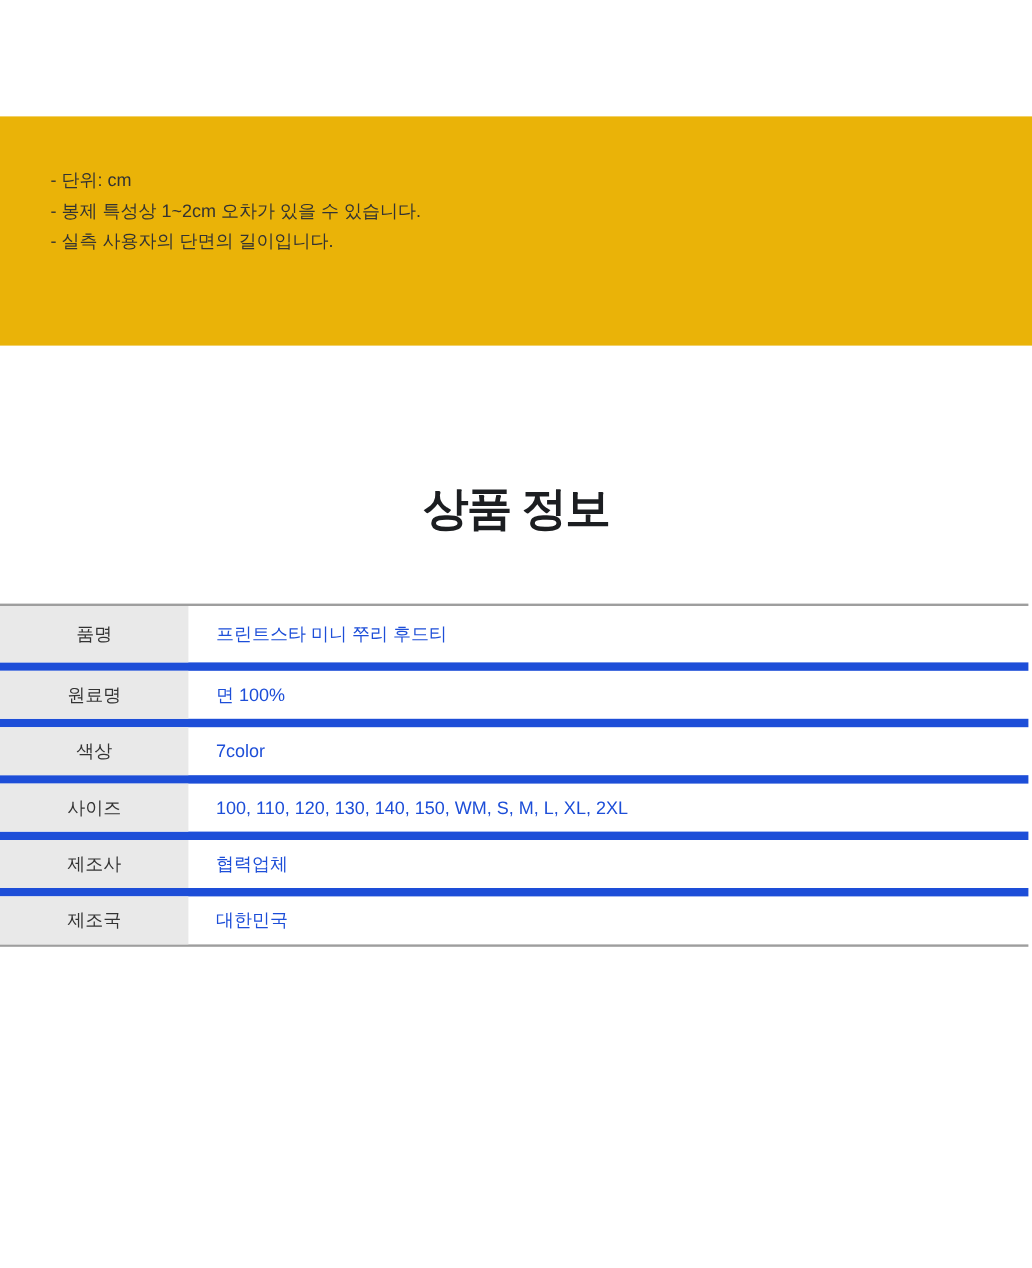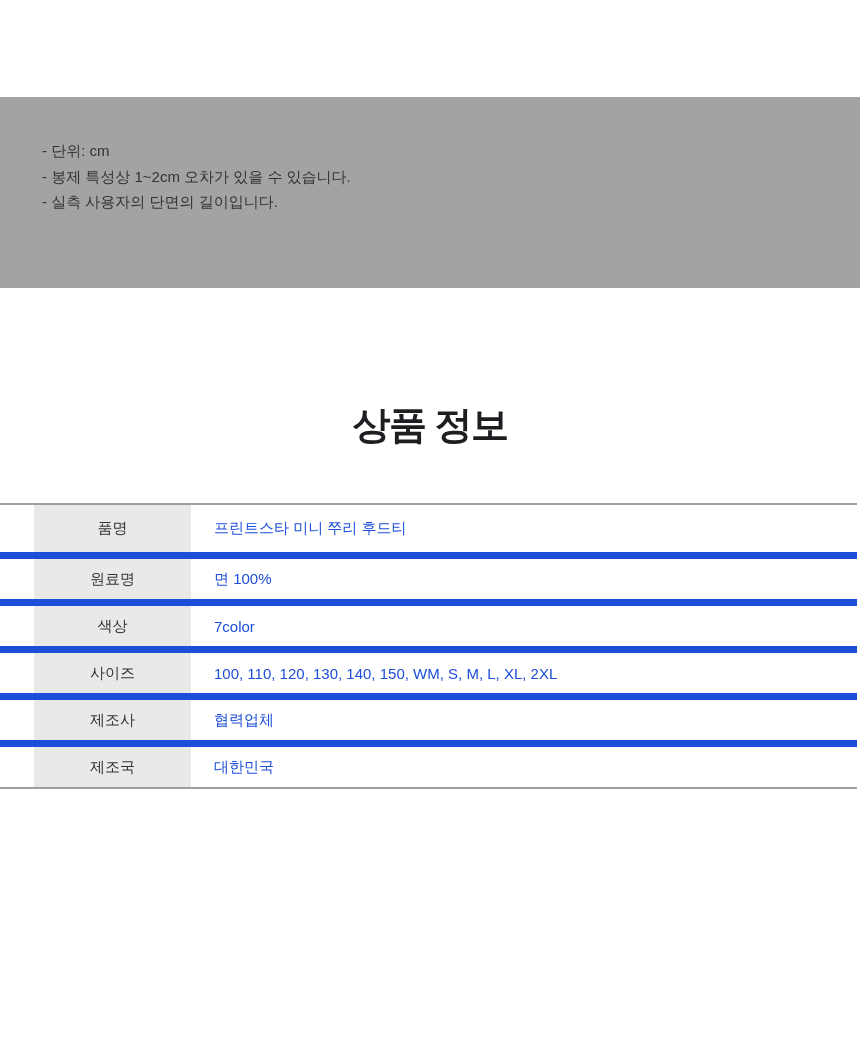--- a/index.html
+++ b/index.html
@@ -11,21 +11,21 @@
     background: #ffffff;
     font-family: "Liberation Sans", "DejaVu Sans", sans-serif;
     overflow: hidden;
   }
   .notice-box {
     position: absolute;
     top: 97px;
     left: 0;
     width: 860px;
     height: 191px;
-    background: #a3a3a3;
+    background: #eab308;
     padding: 41px 30px 0 42px;
   }
   .notice-line {
     font-size: 15px;
     line-height: 25.5px;
     color: #333333;
     white-space: nowrap;
   }
   .section-title {
     position: absolute;
@@ -55,21 +55,20 @@
   .info-row:first-child { border-top: none; }
   .cell-label {
     width: 157px;
     flex: 0 0 157px;
     background: #e9e9e9;
     display: flex;
     align-items: center;
     justify-content: center;
     font-size: 15px;
     color: #333333;
-    margin-left: 34px;
   }
   .cell-value {
     flex: 1;
     display: flex;
     align-items: center;
     padding-left: 23px;
     font-size: 15px;
     color: #1d4ed8;
     white-space: nowrap;
   }

